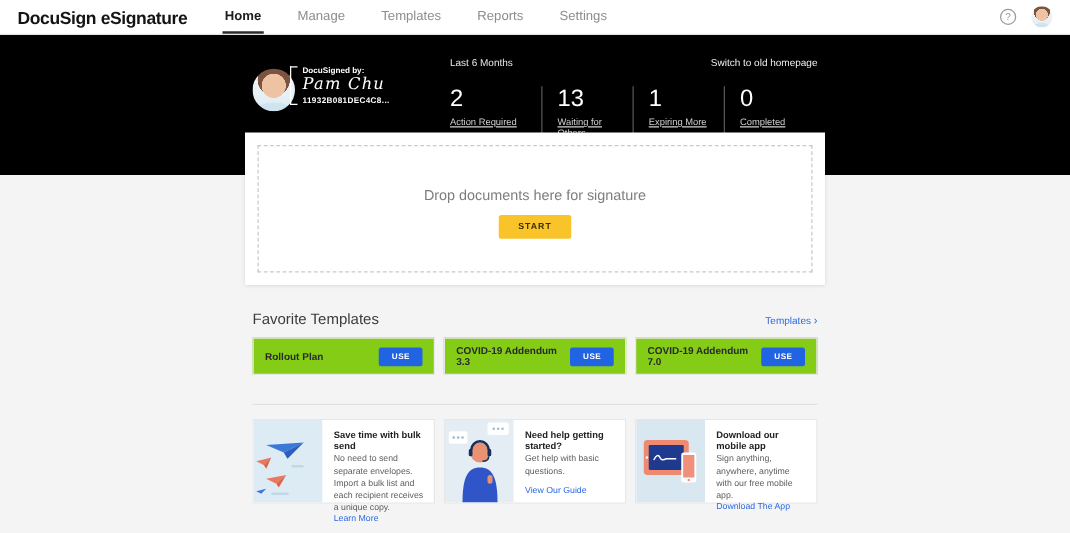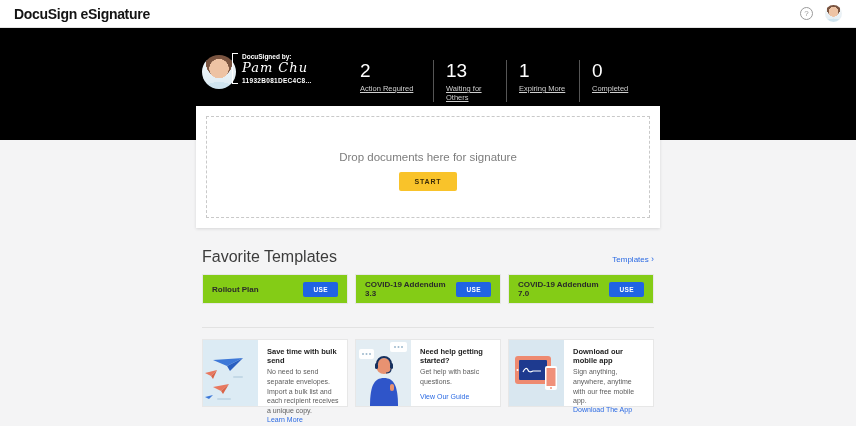--- a/index.html
+++ b/index.html
@@ -57,21 +57,21 @@
   .drop-dashed { position:absolute; left:10px; right:10px; top:10px; bottom:10px;
                  border:1px dashed #c9c9c9; text-align:center; cursor:pointer; }
   .drop-msg { margin-top:34px; font-size:11.5px; color:#7d7d7d; }
   .start-btn { margin-top:9px; display:inline-block; background:#f9c32a; color:#3c2c08;
                font-size:7px; font-weight:bold; letter-spacing:0.8px; padding:6px 16px;
                border:none; border-radius:2px; cursor:pointer; }
 
   
   .content { width:452px; margin:0 auto; }
   .tmpl-head { margin-top:20px; display:flex; justify-content:space-between; align-items:baseline; }
-  .tmpl-title { font-size:16px; color:#3c3c3c; }
+  .tmpl-title { font-size:12px; color:#3c3c3c; }
   .tmpl-link { font-size:8px; color:#2b6ae3; cursor:pointer; }
   .tmpl-link .chev { font-size:9px; }
   .tmpl-row { display:flex; gap:7px; margin-top:8px; }
   .tmpl-card { flex:1; background:#84cc16; border:1px solid #e7e7e7; height:30px;
                display:flex; align-items:center; justify-content:space-between; padding:0 9px; }
   .tmpl-name { font-size:8px; font-weight:bold; color:#2a2a2a; }
   .use-btn { background:#2064e4; color:#fff; font-size:6.5px; font-weight:bold;
              letter-spacing:0.4px; padding:4px 10px; border:none; border-radius:2px; cursor:pointer; }
 
   .divider { border-top:1px solid #e2e2e2; margin-top:23px; }
@@ -84,38 +84,49 @@
   .promo-text { flex:1; padding:7px 8px 6px 9px; display:flex; flex-direction:column; }
   .promo-title { font-size:7.5px; font-weight:bold; color:#222; }
   .promo-body { font-size:7px; color:#5d5d5d; line-height:1.4; margin-top:2px; }
   .promo-link { font-size:7px; color:#2b6ae3; margin-top:auto; cursor:pointer; }
 </style>
 </head>
 <body>
 
 <div class="header">
   <div class="logo">DocuSign eSignature</div>
+  <div class="nav">
+    <div class="nav-item active">Home</div>
+    <div class="nav-item">Manage</div>
+    <div class="nav-item">Templates</div>
+    <div class="nav-item">Reports</div>
+    <div class="nav-item">Settings</div>
+  </div>
   <div class="header-right">
     <div class="help-icon">?</div>
     <div class="avatar-sm"></div>
   </div>
 </div>
 
 <div class="banner">
   <div class="banner-inner">
     <div class="avatar-lg"></div>
     <div class="sig-block">
       <div class="sig-bracket"></div>
       <div>
         <div class="sig-label">DocuSigned by:</div>
         <div class="sig-name">Pam Chu</div>
         <div class="sig-id">11932B081DEC4C8...</div>
       </div>
     </div>
     <div class="stats-area">
+      <div class="stats-toprow">
+        <div class="period-label">Last 6 Months</div>
+        <div class="switch-link">Switch to old homepage</div>
+      </div>
       <div class="stats-row">
         <div class="stat">
           <div class="stat-value">2</div>
           <div class="stat-label">Action Required</div>
         </div>
         <div class="stat">
           <div class="stat-value">13</div>
           <div class="stat-label">Waiting for Others</div>
         </div>
         <div class="stat">

